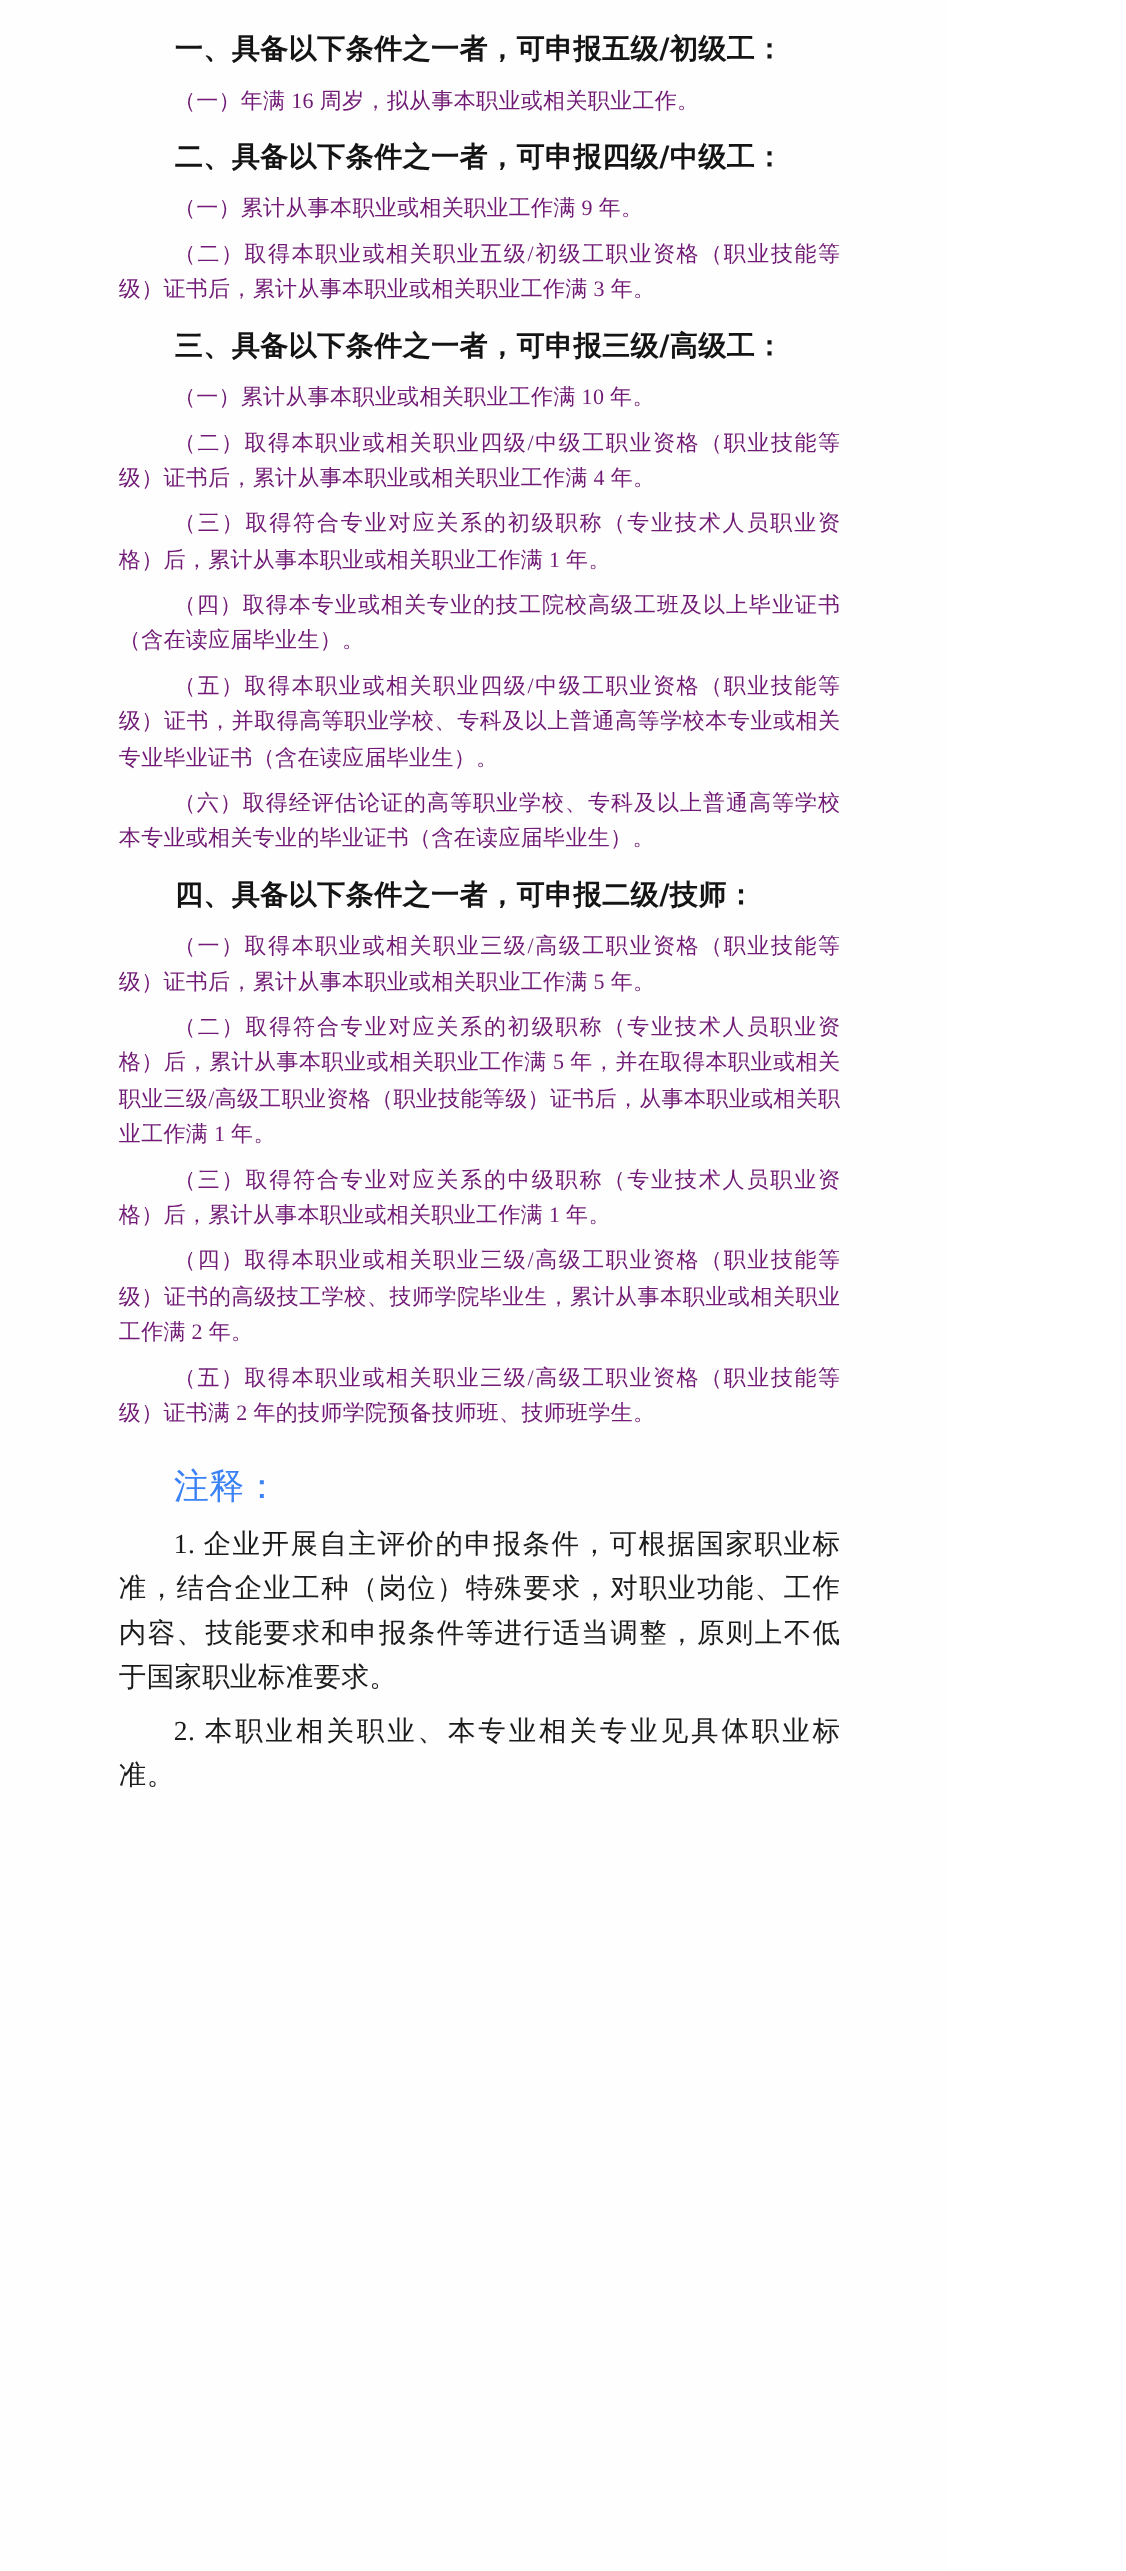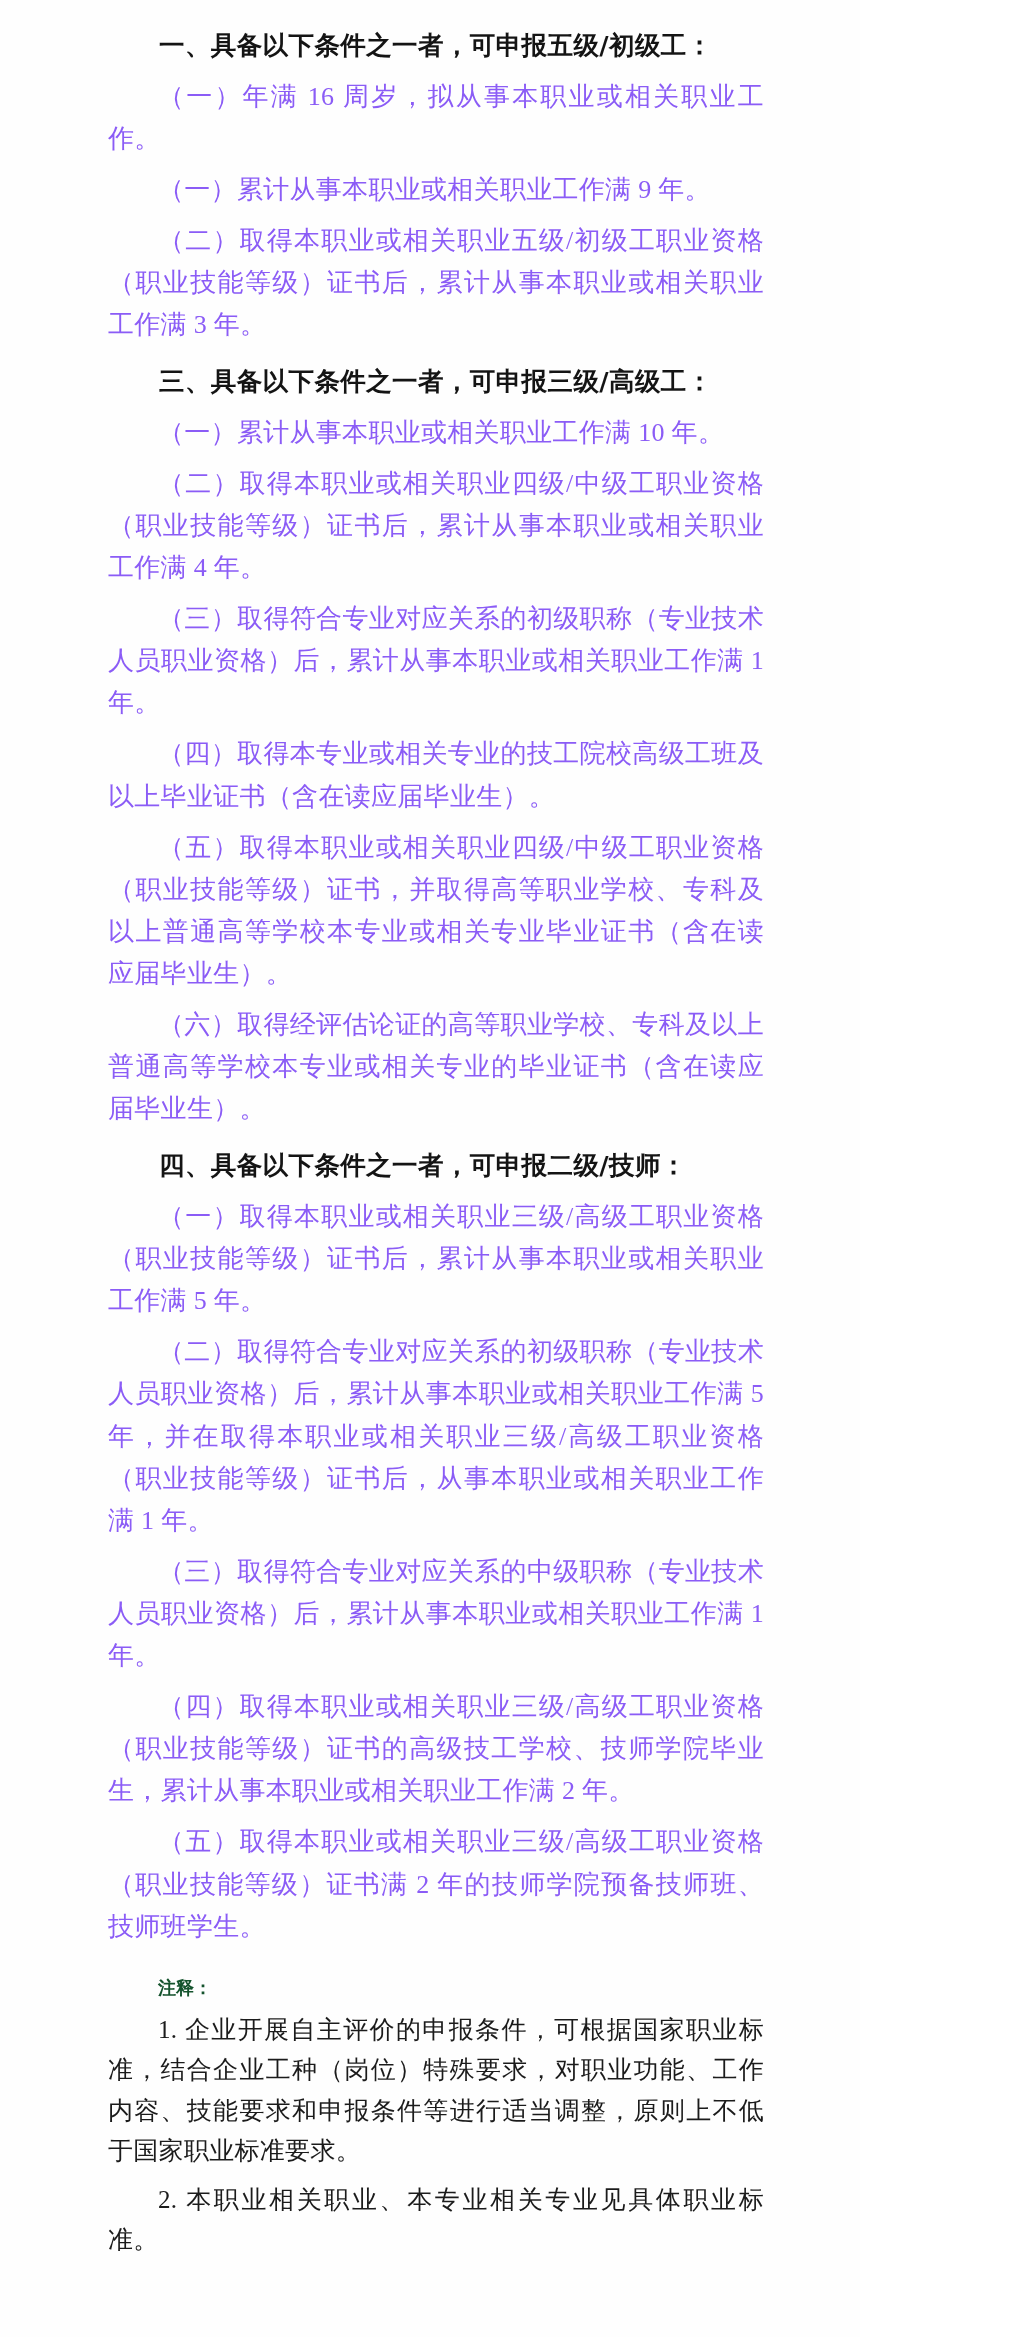--- a/index.html
+++ b/index.html
@@ -30,57 +30,58 @@
     line-height: 1.55;
     letter-spacing: 0.4px;
     margin: 16px 0 10px 0;
     text-indent: 51px;
     color: #141414;
   }
   .heading:first-child {
     margin-top: 0;
   }
   .para {
-    font-size: 26px;
+    font-size: 20px;
     line-height: 1.62;
     letter-spacing: 0.3px;
     margin: 9px 0 9px 0;
     text-indent: 50px;
     text-align: justify;
     text-justify: inter-ideograph;
-    color: #8b5cf6;
+    color: #701a75;
   }
   .note-title {
     font-family: "DejaVu Sans", "Liberation Sans", sans-serif;
-    font-weight: bold;
-    font-size: 18px;
+    font-weight: normal;
+    font-size: 32px;
     line-height: 1.55;
     margin: 26px 0 8px 0;
     text-indent: 50px;
-    color: #14532d;
+    color: #3b82f6;
   }
   .note-item {
     font-size: 25px;
     line-height: 1.62;
     letter-spacing: 0.3px;
     margin: 8px 0;
     text-indent: 50px;
     text-align: justify;
     text-justify: inter-ideograph;
   }
 </style>
 </head>
 <body>
 
 <div class="page">
   <div class="doc">
 
     <h2 class="heading">一、具备以下条件之一者，可申报五级/初级工：</h2>
     <p class="para">（一）年满 16 周岁，拟从事本职业或相关职业工作。</p>
 
+    <h2 class="heading">二、具备以下条件之一者，可申报四级/中级工：</h2>
     <p class="para">（一）累计从事本职业或相关职业工作满 9 年。</p>
     <p class="para">（二）取得本职业或相关职业五级/初级工职业资格（职业技能等级）证书后，累计从事本职业或相关职业工作满 3 年。</p>
 
     <h2 class="heading">三、具备以下条件之一者，可申报三级/高级工：</h2>
     <p class="para">（一）累计从事本职业或相关职业工作满 10 年。</p>
     <p class="para">（二）取得本职业或相关职业四级/中级工职业资格（职业技能等级）证书后，累计从事本职业或相关职业工作满 4 年。</p>
     <p class="para">（三）取得符合专业对应关系的初级职称（专业技术人员职业资格）后，累计从事本职业或相关职业工作满 1 年。</p>
     <p class="para">（四）取得本专业或相关专业的技工院校高级工班及以上毕业证书（含在读应届毕业生）。</p>
     <p class="para">（五）取得本职业或相关职业四级/中级工职业资格（职业技能等级）证书，并取得高等职业学校、专科及以上普通高等学校本专业或相关专业毕业证书（含在读应届毕业生）。</p>
     <p class="para">（六）取得经评估论证的高等职业学校、专科及以上普通高等学校本专业或相关专业的毕业证书（含在读应届毕业生）。</p>

